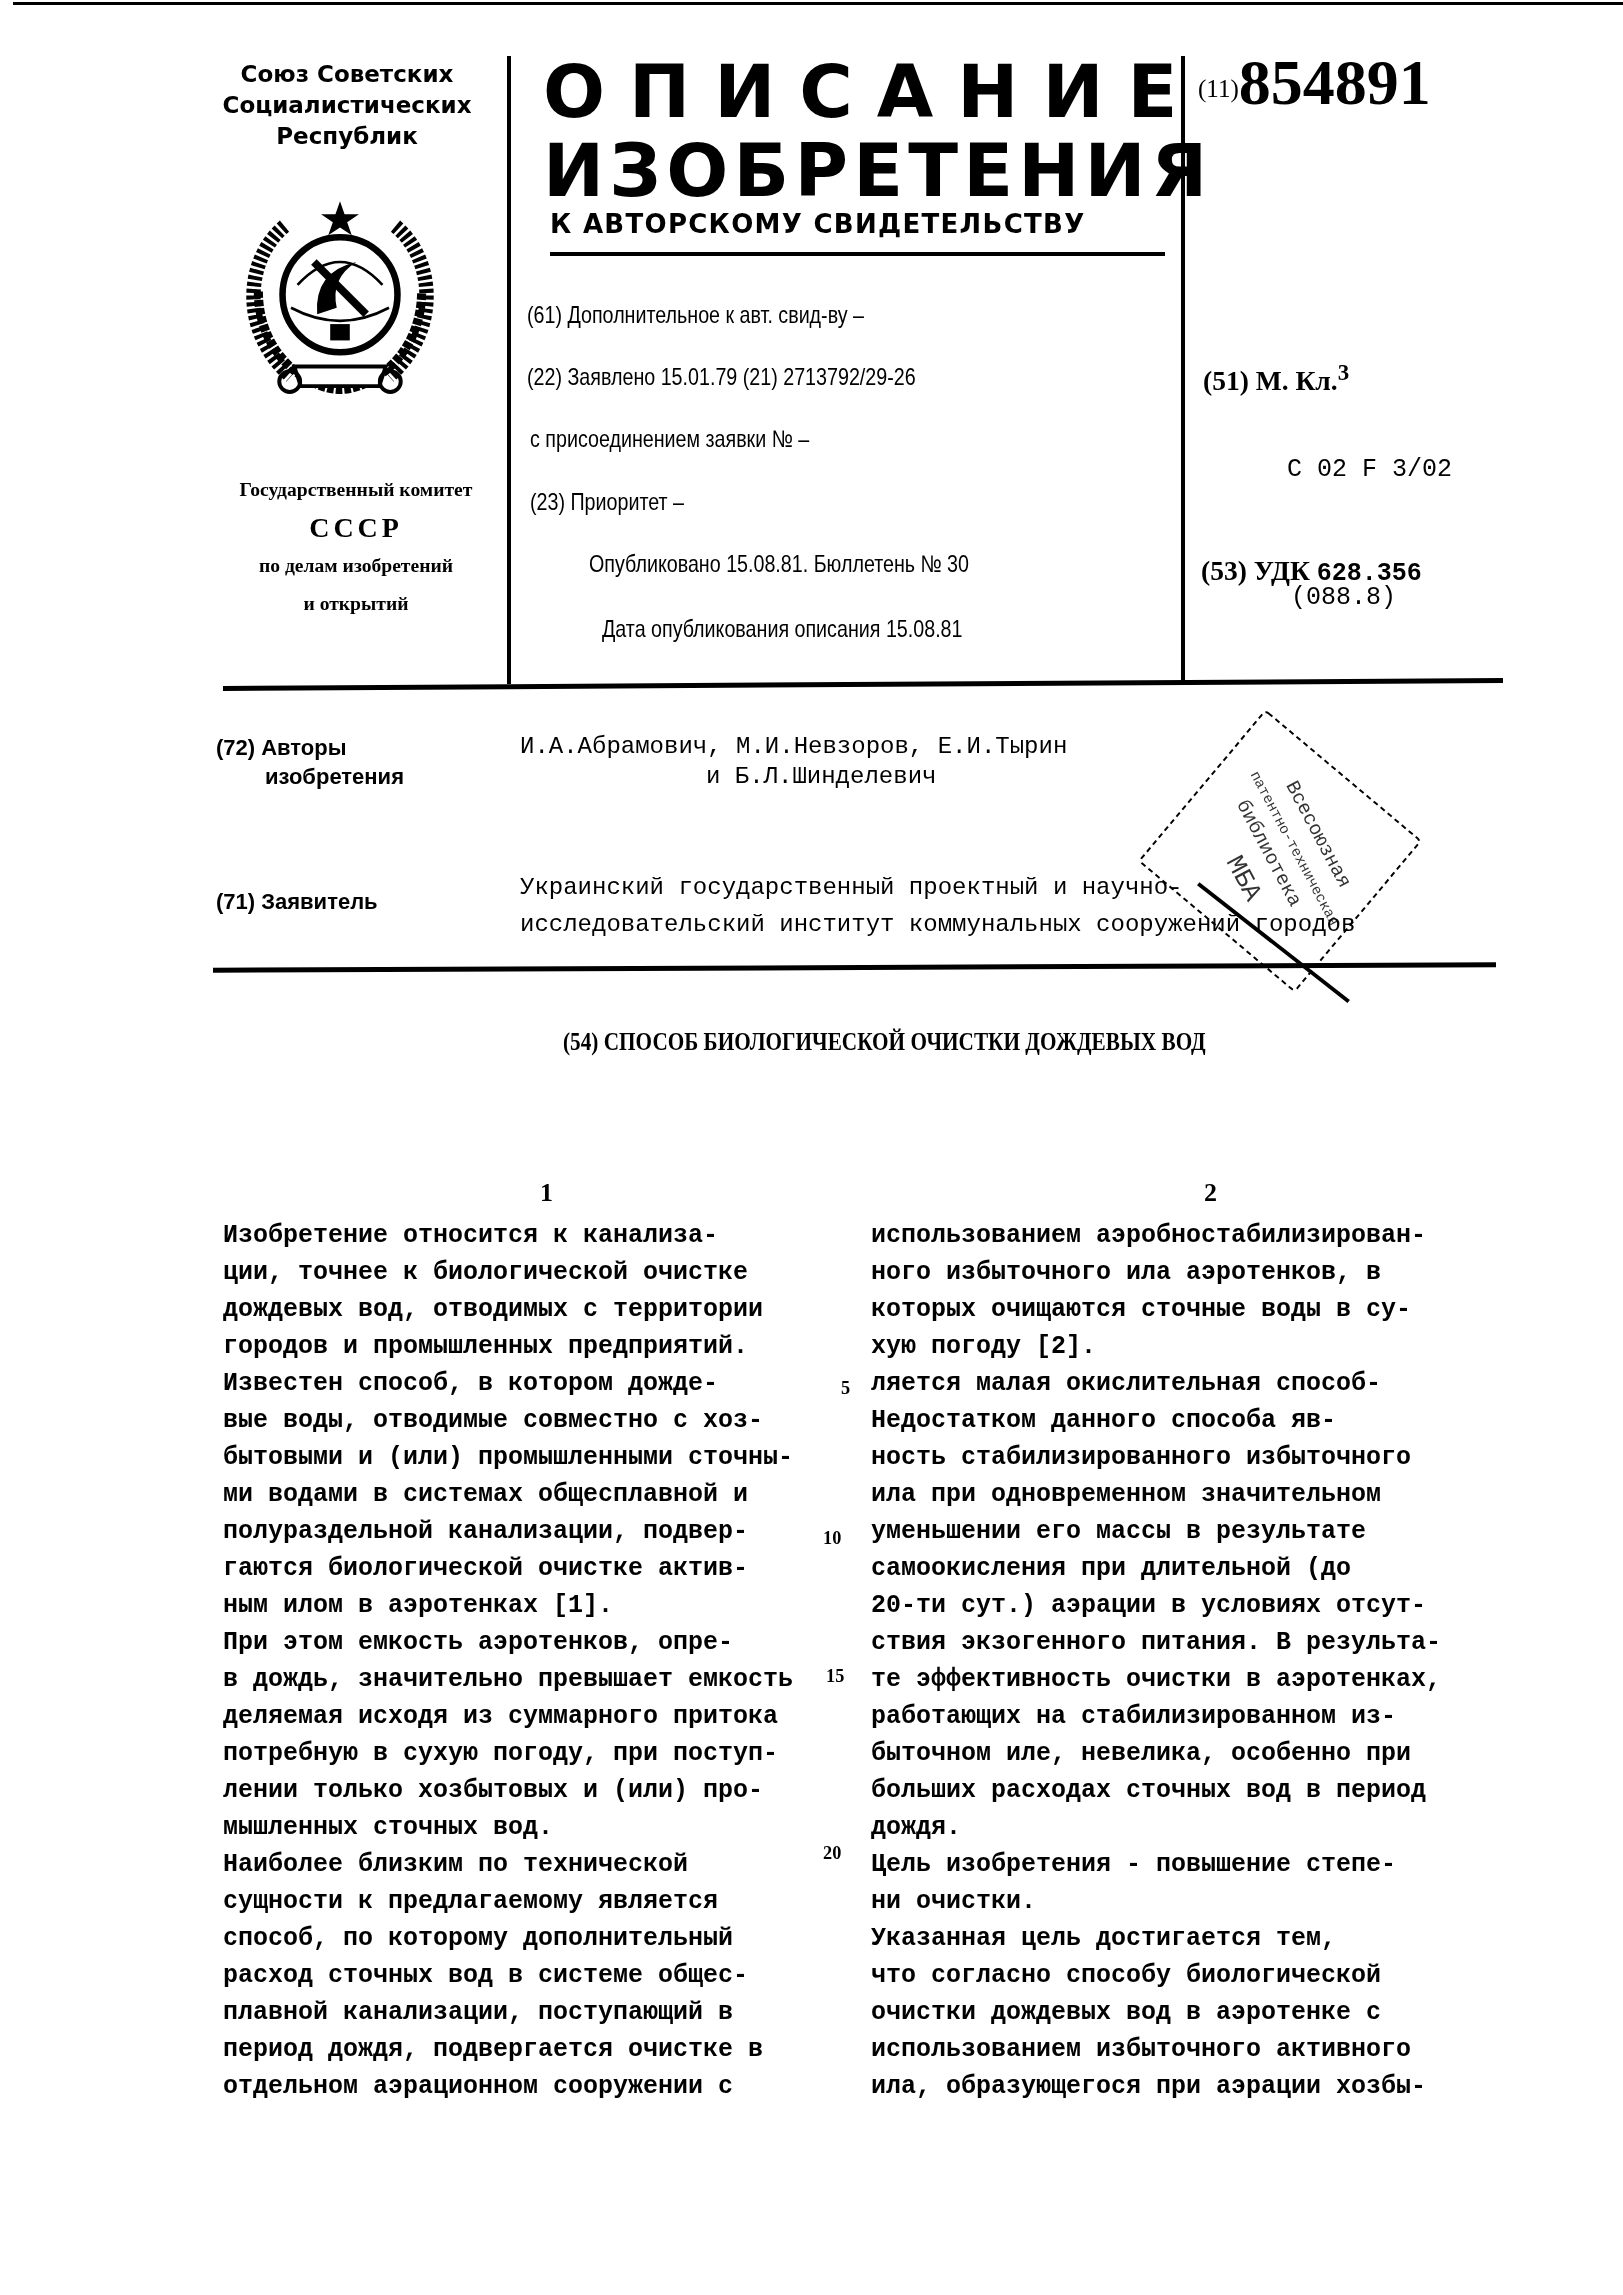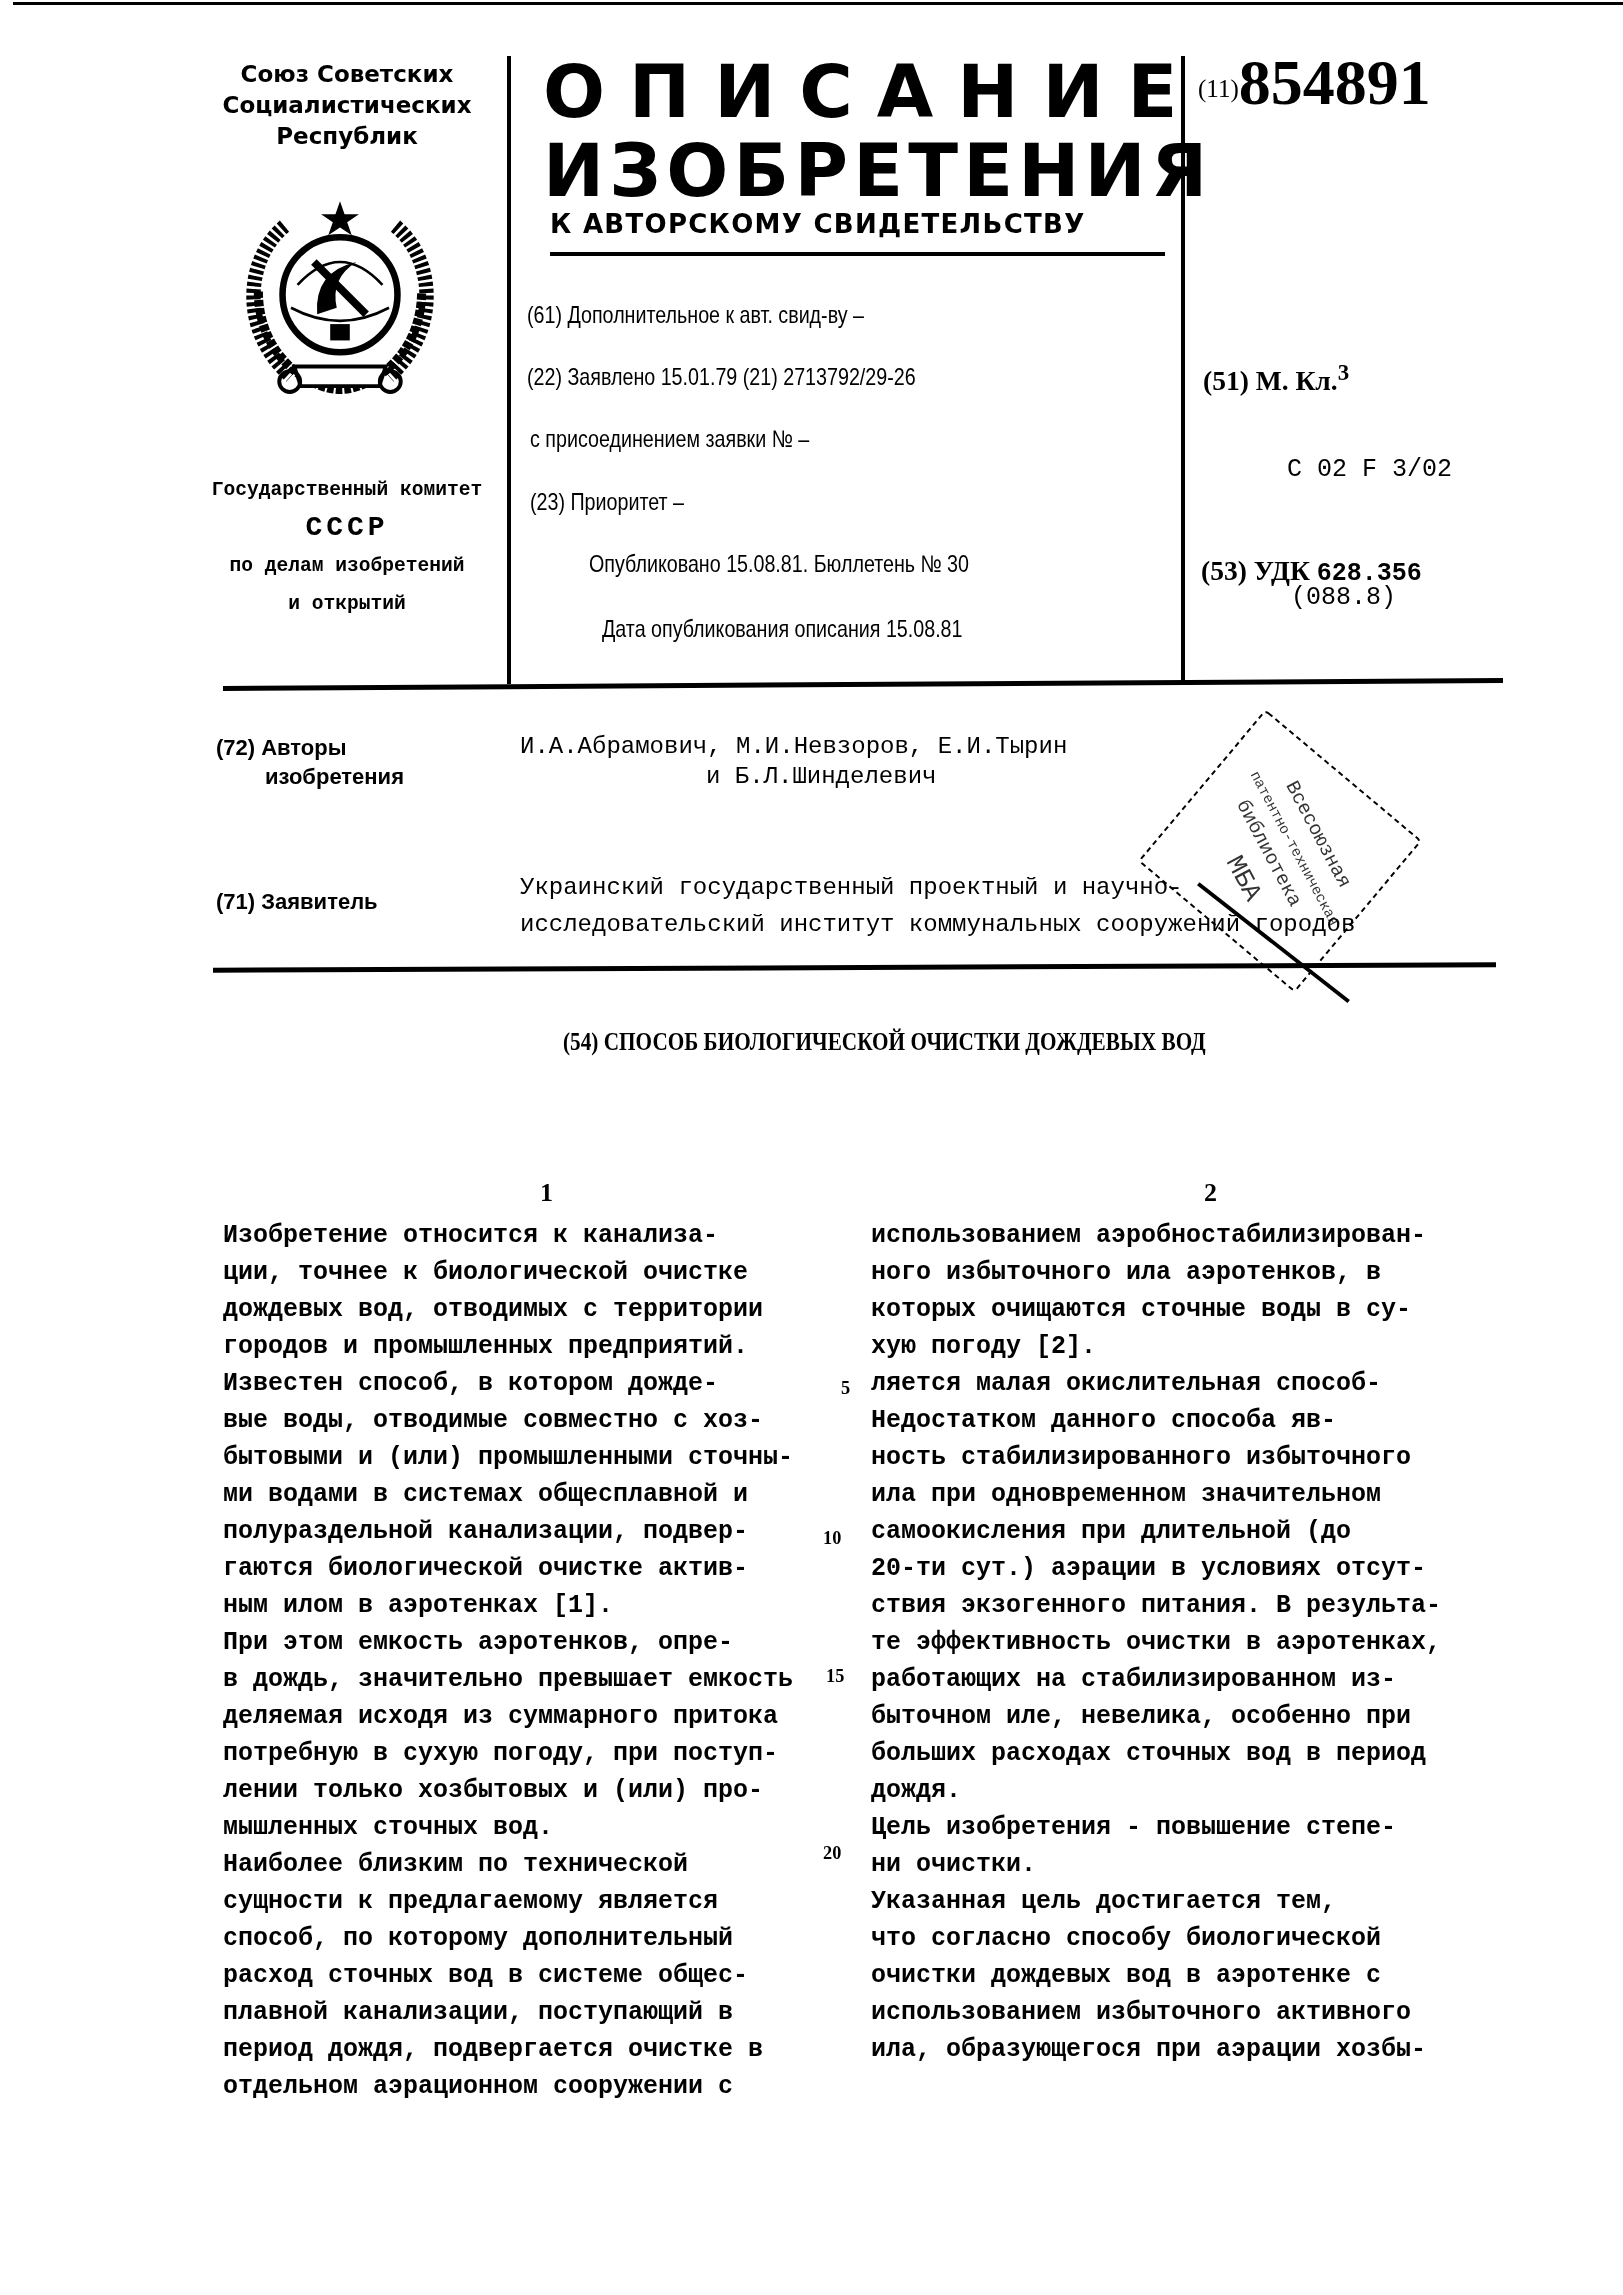--- a/index.html
+++ b/index.html
@@ -3,21 +3,21 @@
 <meta charset="utf-8">
 <style>
   html, body { margin:0; padding:0; background:#fff; }
   body { width:1623px; height:2295px; position:relative; overflow:hidden; color:#000; font-family:"Liberation Serif", serif; }
   .abs { position:absolute; }
   .topline { left:13px; top:2px; width:1610px; height:2.6px; background:#000; }
   .vline { width:3.9px; background:#000; }
   .hline { height:4.6px; background:#000; }
   .left-head { left:203px; top:59px; width:288px; text-align:center; font-family:"DejaVu Sans", sans-serif; font-weight:bold; font-size:23px; line-height:31px; }
   .emblem { left:232px; top:200px; width:216px; height:209px; }
-  .left-committee { left:203px; top:471px; width:288px; text-align:center; font-family:Liberation Mono, monospace; font-weight:bold; font-size:19.6px; line-height:38px; }
+  .left-committee { left:212px; top:471px; width:288px; text-align:center; font-family:Liberation Serif, serif; font-weight:bold; font-size:19.6px; line-height:38px; }
   .left-committee .ussr { font-size:28px; letter-spacing:3.9px; }
   .title1 { left:543px; top:52px; font-family:"DejaVu Sans", sans-serif; font-weight:bold; font-size:73px; letter-spacing:24px; line-height:79px; }
   .title2 { left:543px; top:131px; font-family:"DejaVu Sans", sans-serif; font-weight:bold; font-size:73px; letter-spacing:5.2px; line-height:79px; }
   .subtitle { left:550px; top:209px; font-family:"DejaVu Sans", sans-serif; font-weight:bold; font-size:26px; letter-spacing:1.3px; }
   .meta { font-family:"Liberation Sans", sans-serif; font-size:24px; transform:scaleX(0.82); transform-origin:left; white-space:nowrap; }
   .patno { left:1198px; top:46px; font-family:"Liberation Serif", serif; font-weight:bold; font-size:64px; white-space:nowrap; }
   .patno small { font-size:25px; font-weight:normal; vertical-align:middle; }
   .cls { font-family:"Liberation Serif", serif; font-weight:bold; font-size:27.5px; white-space:nowrap; }
   .mono { font-family:"Liberation Mono", monospace; font-size:25px; white-space:nowrap; }
   .label { font-family:"Liberation Sans", sans-serif; font-weight:bold; font-size:22px; line-height:29px; }
@@ -158,20 +158,21 @@
 
 <div class="abs body-text" style="left:871px;top:1217px;">
   <p>использованием аэробностабилизирован-</p>
   <p>ного избыточного ила аэротенков, в</p>
   <p>которых очищаются сточные воды в су-</p>
   <p>хую погоду [2].</p>
   <p>ляется малая окислительная способ-</p>
   <p>    Недостатком данного способа яв-</p>
   <p>ность стабилизированного избыточного</p>
   <p>ила при одновременном значительном</p>
+  <p>уменьшении его массы в результате</p>
   <p>самоокисления при длительной (до</p>
   <p>20-ти сут.) аэрации в условиях отсут-</p>
   <p>ствия экзогенного питания. В результа-</p>
   <p>те эффективность очистки в аэротенках,</p>
   <p>работающих на стабилизированном из-</p>
   <p>быточном иле, невелика, особенно при</p>
   <p>больших расходах сточных вод в период</p>
   <p>дождя.</p>
   <p>    Цель изобретения - повышение степе-</p>
   <p>ни очистки.</p>

